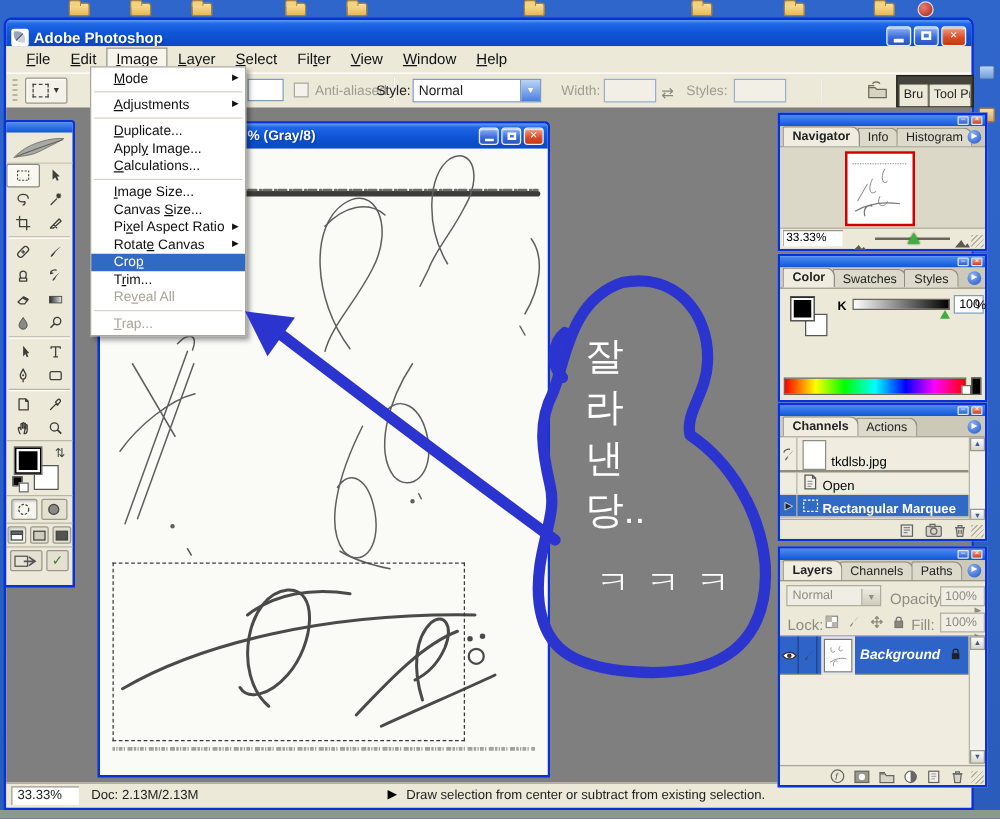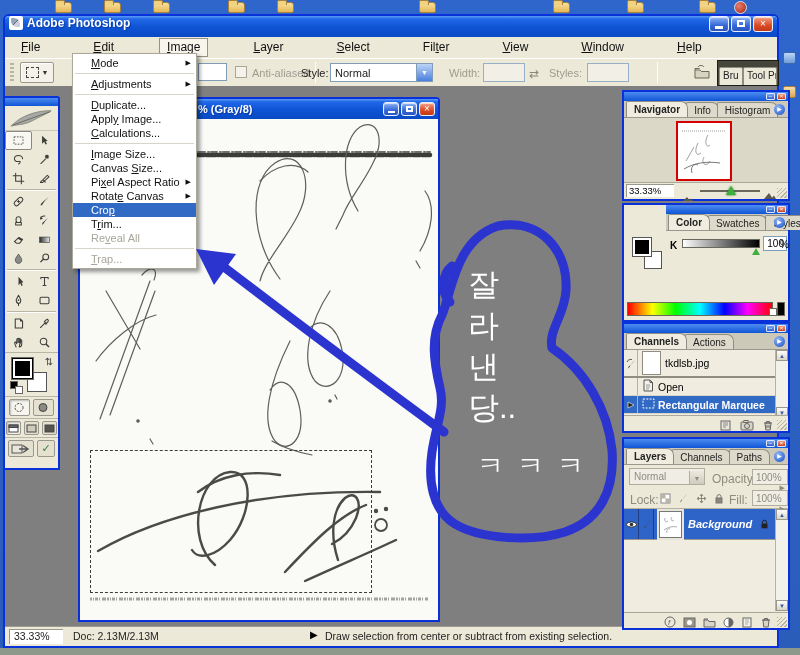--- a/index.html
+++ b/index.html
@@ -10,31 +10,31 @@
 
   
   #desktop { position:absolute; inset:0; background:linear-gradient(180deg,#2f66cc,#2a5cba); }
   .folder { position:absolute; top:2px; width:17px; height:11px; background:linear-gradient(#f8e09c,#e6b857); border:1px solid #a8823c; border-radius:1px 3px 2px 2px; }
   .folder::before { content:""; position:absolute; left:-1px; top:-3px; width:8px; height:4px; background:#f0d27f; border:1px solid #a8823c; border-bottom:none; border-radius:2px 2px 0 0; }
   #red-orb { position:absolute; top:1px; width:13px; height:13px; border-radius:50%; background:radial-gradient(circle at 35% 35%, #e87f6e, #a42315); border:1.5px solid #ddd; }
   .mini-desk-icon { position:absolute; width:13px; height:12px; border-radius:2px; }
 
   
   #main-window { position:absolute; left:3px; top:14px; width:776px; height:634px; background:#ece9d8; border:2px solid #0831d9; border-radius:6px 6px 0 0; }
-  #titlebar { position:absolute; left:0; top:0; right:0; height:21px; border-radius:4px 4px 0 0; background:linear-gradient(180deg,#5a9cf5 0%,#2168e8 14%,#0f55d6 50%,#0a49c4 100%); display:flex; align-items:flex-start; padding:0 4px; }
+  #titlebar { position:absolute; left:0; top:0; right:0; height:21px; border-radius:4px 4px 0 0; background:linear-gradient(180deg,#5a9cf5 0%,#2168e8 14%,#0f55d6 50%,#0a49c4 100%); display:flex; align-items:flex-end; padding:0 4px; }
   #ps-app-icon { width:14px; height:14px; background:#fff; border-radius:2px; margin-right:4px; position:relative; flex:none; }
   #ps-app-icon::after { content:""; position:absolute; left:2px; top:2px; width:9px; height:9px; background:linear-gradient(135deg,#9aa4b8 0 45%,#5f6a80 45% 55%,#c9cfdb 55%); border-radius:1px 6px 1px 6px; }
   #win-title { color:#fff; font-weight:bold; font-size:12px; text-shadow:1px 1px 1px #0a3ba0; }
   .winbtns { margin-left:auto; display:flex; gap:2px; }
   .xpbtn { width:20px; height:16px; border-radius:3px; border:1px solid #e8f0ff; color:#fff; font-size:10px; line-height:13px; text-align:center; background:linear-gradient(180deg,#8fb4f4,#3667d8 60%,#2a55c0); box-shadow:inset 0 1px 1px rgba(255,255,255,.7); }
   .xpbtn.close { background:linear-gradient(180deg,#f4a085,#da4a23 60%,#c23a16); }
   .xpbtn .bar { display:block; width:8px; height:3px; background:#fff; margin:9px auto 0; }
   .xpbtn .box { display:block; width:8px; height:7px; border:2px solid #fff; margin:3px auto 0; }
 
-  #menubar { position:absolute; left:0; top:21px; right:0; height:21px; background:#ece9d8; display:flex; align-items:center; padding-left:8px; font-size:12px; color:#111;gap:37px; }
+  #menubar { position:absolute; left:0; top:21px; right:0; height:21px; background:#ece9d8; display:flex; align-items:center; padding-left:8px; font-size:12px; color:#111; }
   .menu-item { padding:2px 8px 3px; }
   .menu-item.active { background:#f7f5ec; border:1px solid #96948a; padding:1px 7px 2px; }
 
   
   #optionsbar { position:absolute; left:0; top:42px; right:0; height:31px; background:#ece9d8; border-top:1px solid #fff; border-bottom:1px solid #9e9c8e; font-size:11px; color:#222; }
   #opt-grip { position:absolute; left:5px; top:4px; width:4px; height:18px; background:repeating-linear-gradient(180deg,#b8b5a4 0 2px,transparent 2px 4px); }
   #opt-tool-btn { position:absolute; left:15px; top:3px; width:34px; height:21px; border:1px solid #9a988c; border-radius:2px; background:#f4f2e8; box-shadow:inset 1px 1px 1px #fff; display:flex; align-items:center; justify-content:center; gap:3px; }
   .dash-box { width:13px; height:11px; border:1px dashed #444; }
   .tiny-arrow { font-size:7px; color:#333; }
   #opt-feather-box { position:absolute; left:193px; top:4px; width:29px; height:18px; background:#fff; border:1px solid #7f9db9; }
@@ -114,37 +114,37 @@
   
   #nav-panel { top:90px; height:111px; }
   #nav-content { position:absolute; left:0; top:26px; right:0; bottom:17px; background:#dcd8c8; }
   #nav-thumb { position:absolute; left:52px; top:3px; width:56px; height:60px; background:#fff; border:2px solid #d40000; }
   #nav-bottom { position:absolute; left:0; bottom:0; right:0; height:17px; background:#ece9d8; border-top:1px solid #aaa89a; }
   #nav-zoom { position:absolute; left:2px; top:1px; width:48px; height:13px; background:#fff; box-shadow:inset 1px 1px 0 #9a9888; font-size:9.5px; padding:1px 0 0 3px; }
   #nav-slider-track { position:absolute; left:76px; top:7px; width:60px; height:2px; background:#6a685c; }
   #nav-slider-thumb { position:absolute; left:102px; top:3px; width:0; height:0; border-left:5px solid transparent; border-right:5px solid transparent; border-bottom:9px solid #3fae3f; filter:drop-shadow(0 0 1px #1c6e1c); }
 
   
-  #color-panel { top:203px; height:119px;padding-left:42px; }
+  #color-panel { top:203px; height:119px; }
   #color-content { position:absolute; left:0; top:26px; right:0; bottom:0; }
   #col-fg { position:absolute; left:8px; top:6px; width:20px; height:20px; background:#000; border:1px solid #555; box-shadow:0 0 0 2px #fff inset; }
   #col-bg { position:absolute; left:20px; top:20px; width:18px; height:18px; background:#fff; border:1px solid #555; }
   #k-label { position:absolute; left:46px; top:9px; font-size:10px; font-weight:bold; }
   #k-slider { position:absolute; left:58px; top:8px; width:78px; height:9px; border:1px solid #6a685c; background:linear-gradient(90deg,#fff,#000); }
   #k-thumb { position:absolute; left:128px; top:17px; width:0; height:0; border-left:4px solid transparent; border-right:4px solid transparent; border-bottom:7px solid #3fae3f; }
   #k-value { position:absolute; left:139px; top:5px; width:24px; height:15px; background:#fff; border:1px solid #7f9db9; font-size:10px; text-align:right; padding:1px 2px 0 0; }
   #k-unit { position:absolute; left:156px; top:8px; font-size:10px; }
   #spectrum { position:absolute; left:3px; bottom:4px; width:146px; height:14px; border:1px solid #6a685c; background:linear-gradient(90deg,#f00,#ff0 17%,#0f0 33%,#0ff 50%,#00f 67%,#f0f 83%,#f00); }
   #spectrum-white { position:absolute; right:11px; bottom:4px; width:8px; height:8px; background:#fff; border:1px solid #6a685c; }
   #spectrum-black { position:absolute; right:3px; bottom:4px; width:8px; height:14px; background:#000; border:1px solid #6a685c; }
 
   
   #history-panel { top:322px; height:111px; }
   #hist-list { position:absolute; left:0; top:26px; right:13px; height:68px; background:#f0ede0; }
-  .hist-row { display:flex; align-items:center; height:18px; border-bottom:1px solid #d8d5c6; font-size:10.5px; }
+  .hist-row { display:flex; align-items:flex-end; height:18px; border-bottom:1px solid #d8d5c6; font-size:10.5px; }
   .hist-row.snap { height:28px; border-bottom:2px solid #8f8d81; }
   .hist-left { width:14px; align-self:stretch; border-right:1px solid #b5b2a2; flex:none; display:flex; align-items:center; justify-content:center; }
   .hist-thumb { width:19px; height:24px; background:#fff; border:1px solid #8f8d81; margin:0 4px; flex:none; }
   .hist-icon { width:16px; margin:0 2px; flex:none; text-align:center; }
   .hist-row.sel { background:var(--sel); color:#fff; font-weight:bold; }
   #hist-scroll { position:absolute; right:0; top:26px; width:13px; height:68px; background:#f2f1ea; border-left:1px solid #b5b2a2; }
   .scroll-btn { position:absolute; left:0; width:12px; height:11px; background:linear-gradient(#fdfdfb,#d8d5c6); border:1px solid #9a988c; color:#3a5a9c; font-size:6px; text-align:center; line-height:10px; }
   #hist-bottom { position:absolute; left:0; bottom:0; right:0; height:16px; border-top:1px solid #aaa89a; background:#ece9d8; }
   .tray-icons { position:absolute; right:14px; top:1px; display:flex; gap:8px; }
 

